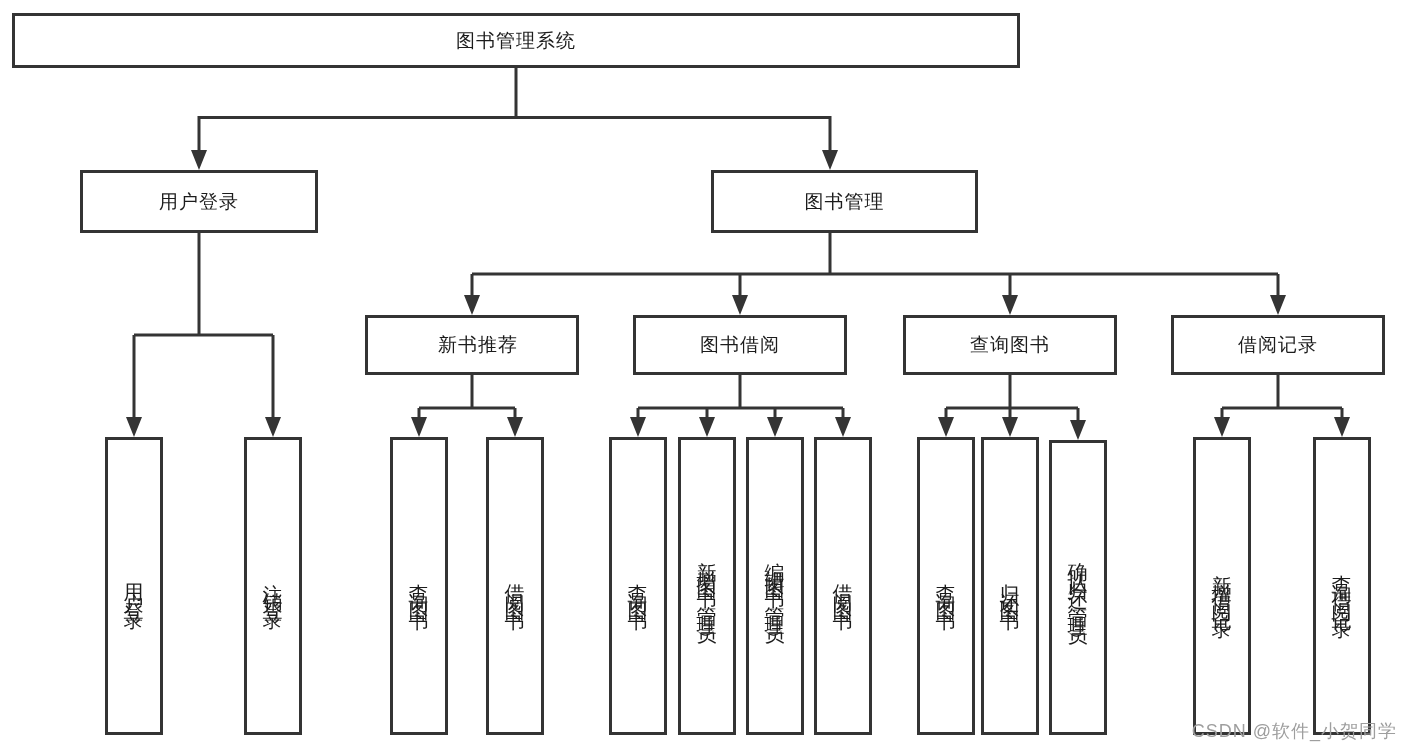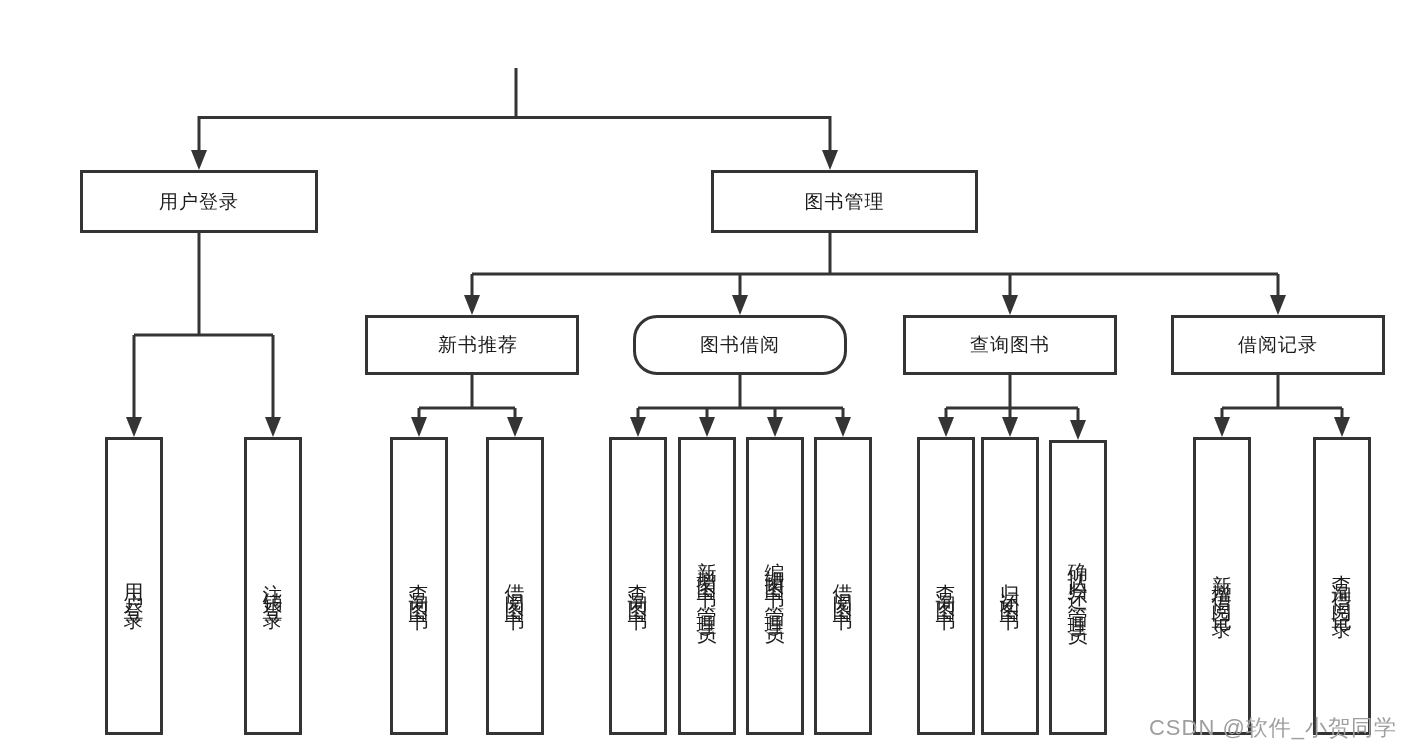--- a/index.html
+++ b/index.html
@@ -35,34 +35,34 @@
     line-height:1;
   }
   
   .n-root  { left:12px;  top:13px;  width:1008px; height:55px; }
   
   .n-l2a   { left:80px;  top:170px; width:238px;  height:63px; }
   .n-l2b   { left:711px; top:170px; width:267px;  height:63px; }
   
   .n-l3    { top:315px;  width:214px; height:60px; }
   .n-l3a   { left:365px;padding-left:12px; }
-  .n-l3b   { left:633px;border-radius:24px; }
+  .n-l3b   { left:633px; }
   .n-l3c   { left:903px; }
   .n-l3d   { left:1171px; }
   
   .leaf    { top:437px; width:58px; height:298px; }
   .n-g1a { left:105px; }  .n-g1b { left:244px; }
   .n-g2a { left:390px; }  .n-g2b { left:486px; }
   .n-g3a { left:609px; }  .n-g3b { left:678px; }  .n-g3c { left:746px; }  .n-g3d { left:814px; }
   .n-g4a { left:917px; }  .n-g4b { left:981px; }  .n-g4c { left:1049px; top:440px; height:295px; }
   .n-g5a { left:1193px; } .n-g5b { left:1313px; }
   .watermark {
     position:absolute;
     right:8px; bottom:4px;
-    font-size:22px;
+    font-size:18px;
     color:#9e9e9e;
     letter-spacing:1px;
     z-index:5;
     white-space:nowrap;
   }
 </style>
 </head>
 <body>
 
 <div class="canvas">
@@ -98,20 +98,23 @@
       M699 417 L715 417 L707 437 Z
       M767 417 L783 417 L775 437 Z
       M835 417 L851 417 L843 437 Z
       M938 417 L954 417 L946 437 Z
       M1002 417 L1018 417 L1010 437 Z
       M1070 420 L1086 420 L1078 440 Z
       M1214 417 L1230 417 L1222 437 Z
       M1334 417 L1350 417 L1342 437 Z"></path>
   </svg>
 
+  <div class="node h n-root">
+    <span class="label">图书管理系统</span>
+  </div>
 
   <div class="node h n-l2a">
     <span class="label">用户登录</span>
   </div>
   <div class="node h n-l2b">
     <span class="label">图书管理</span>
   </div>
 
   <div class="node h n-l3 n-l3a">
     <span class="label">新书推荐</span>

